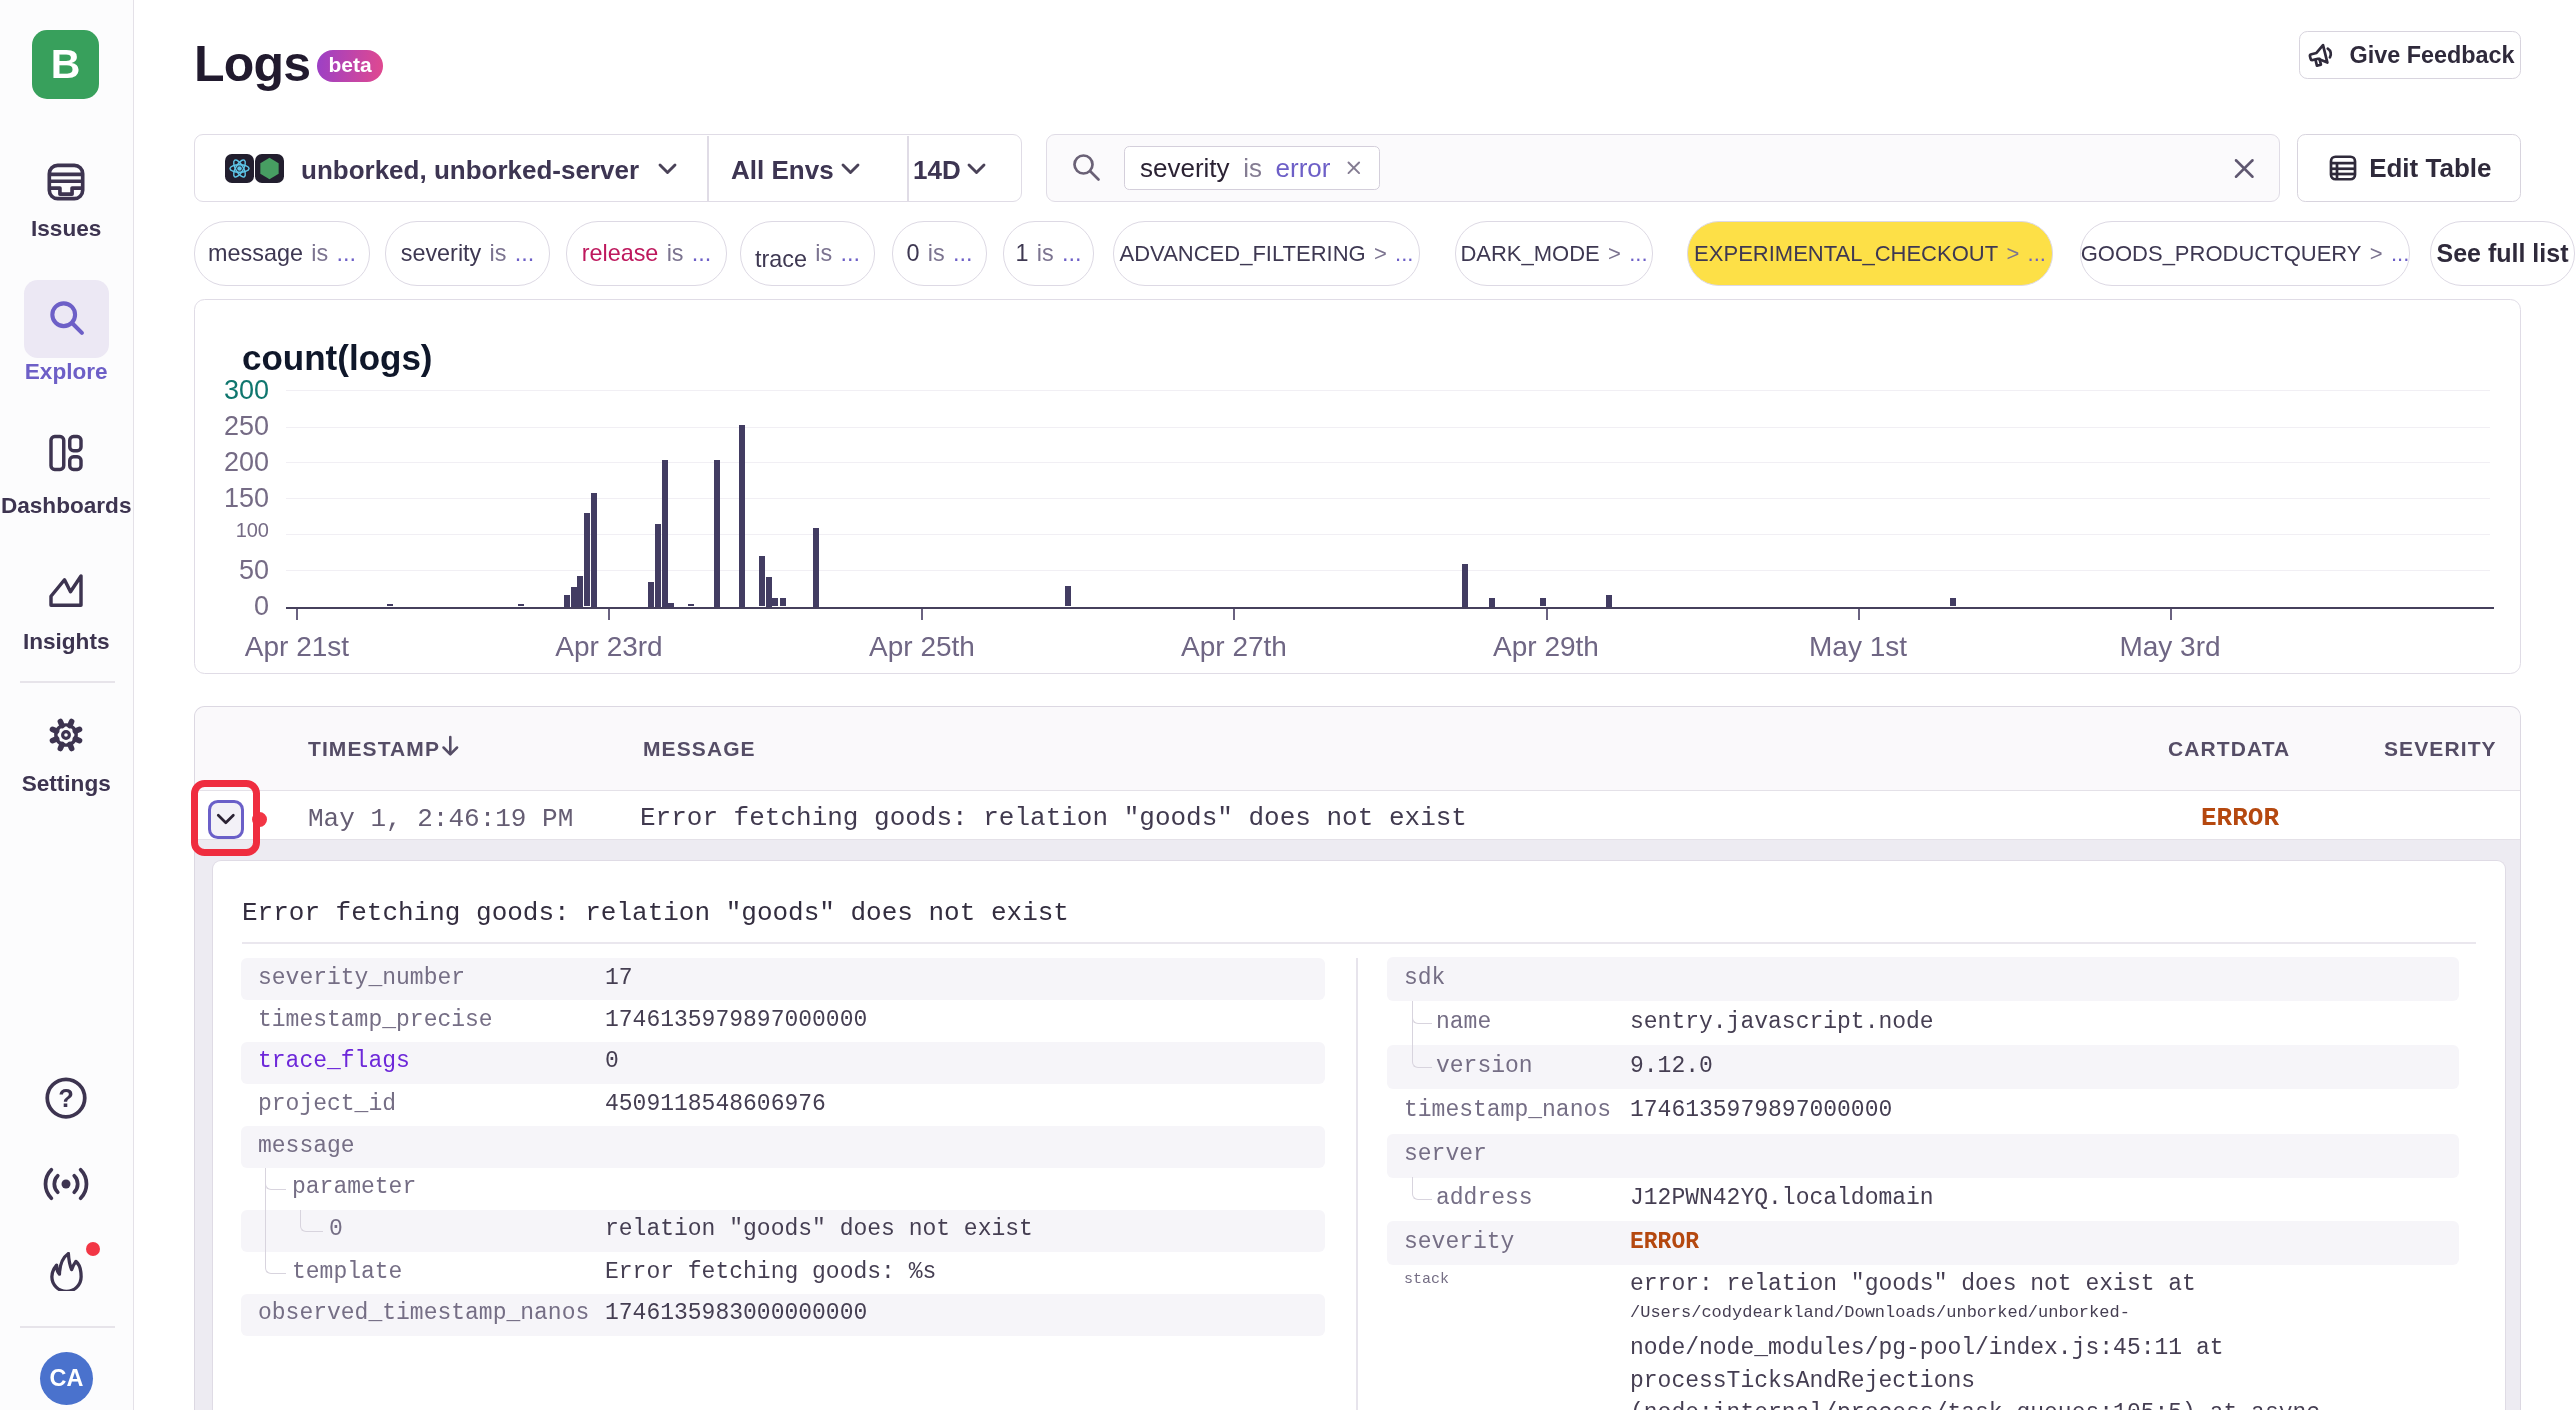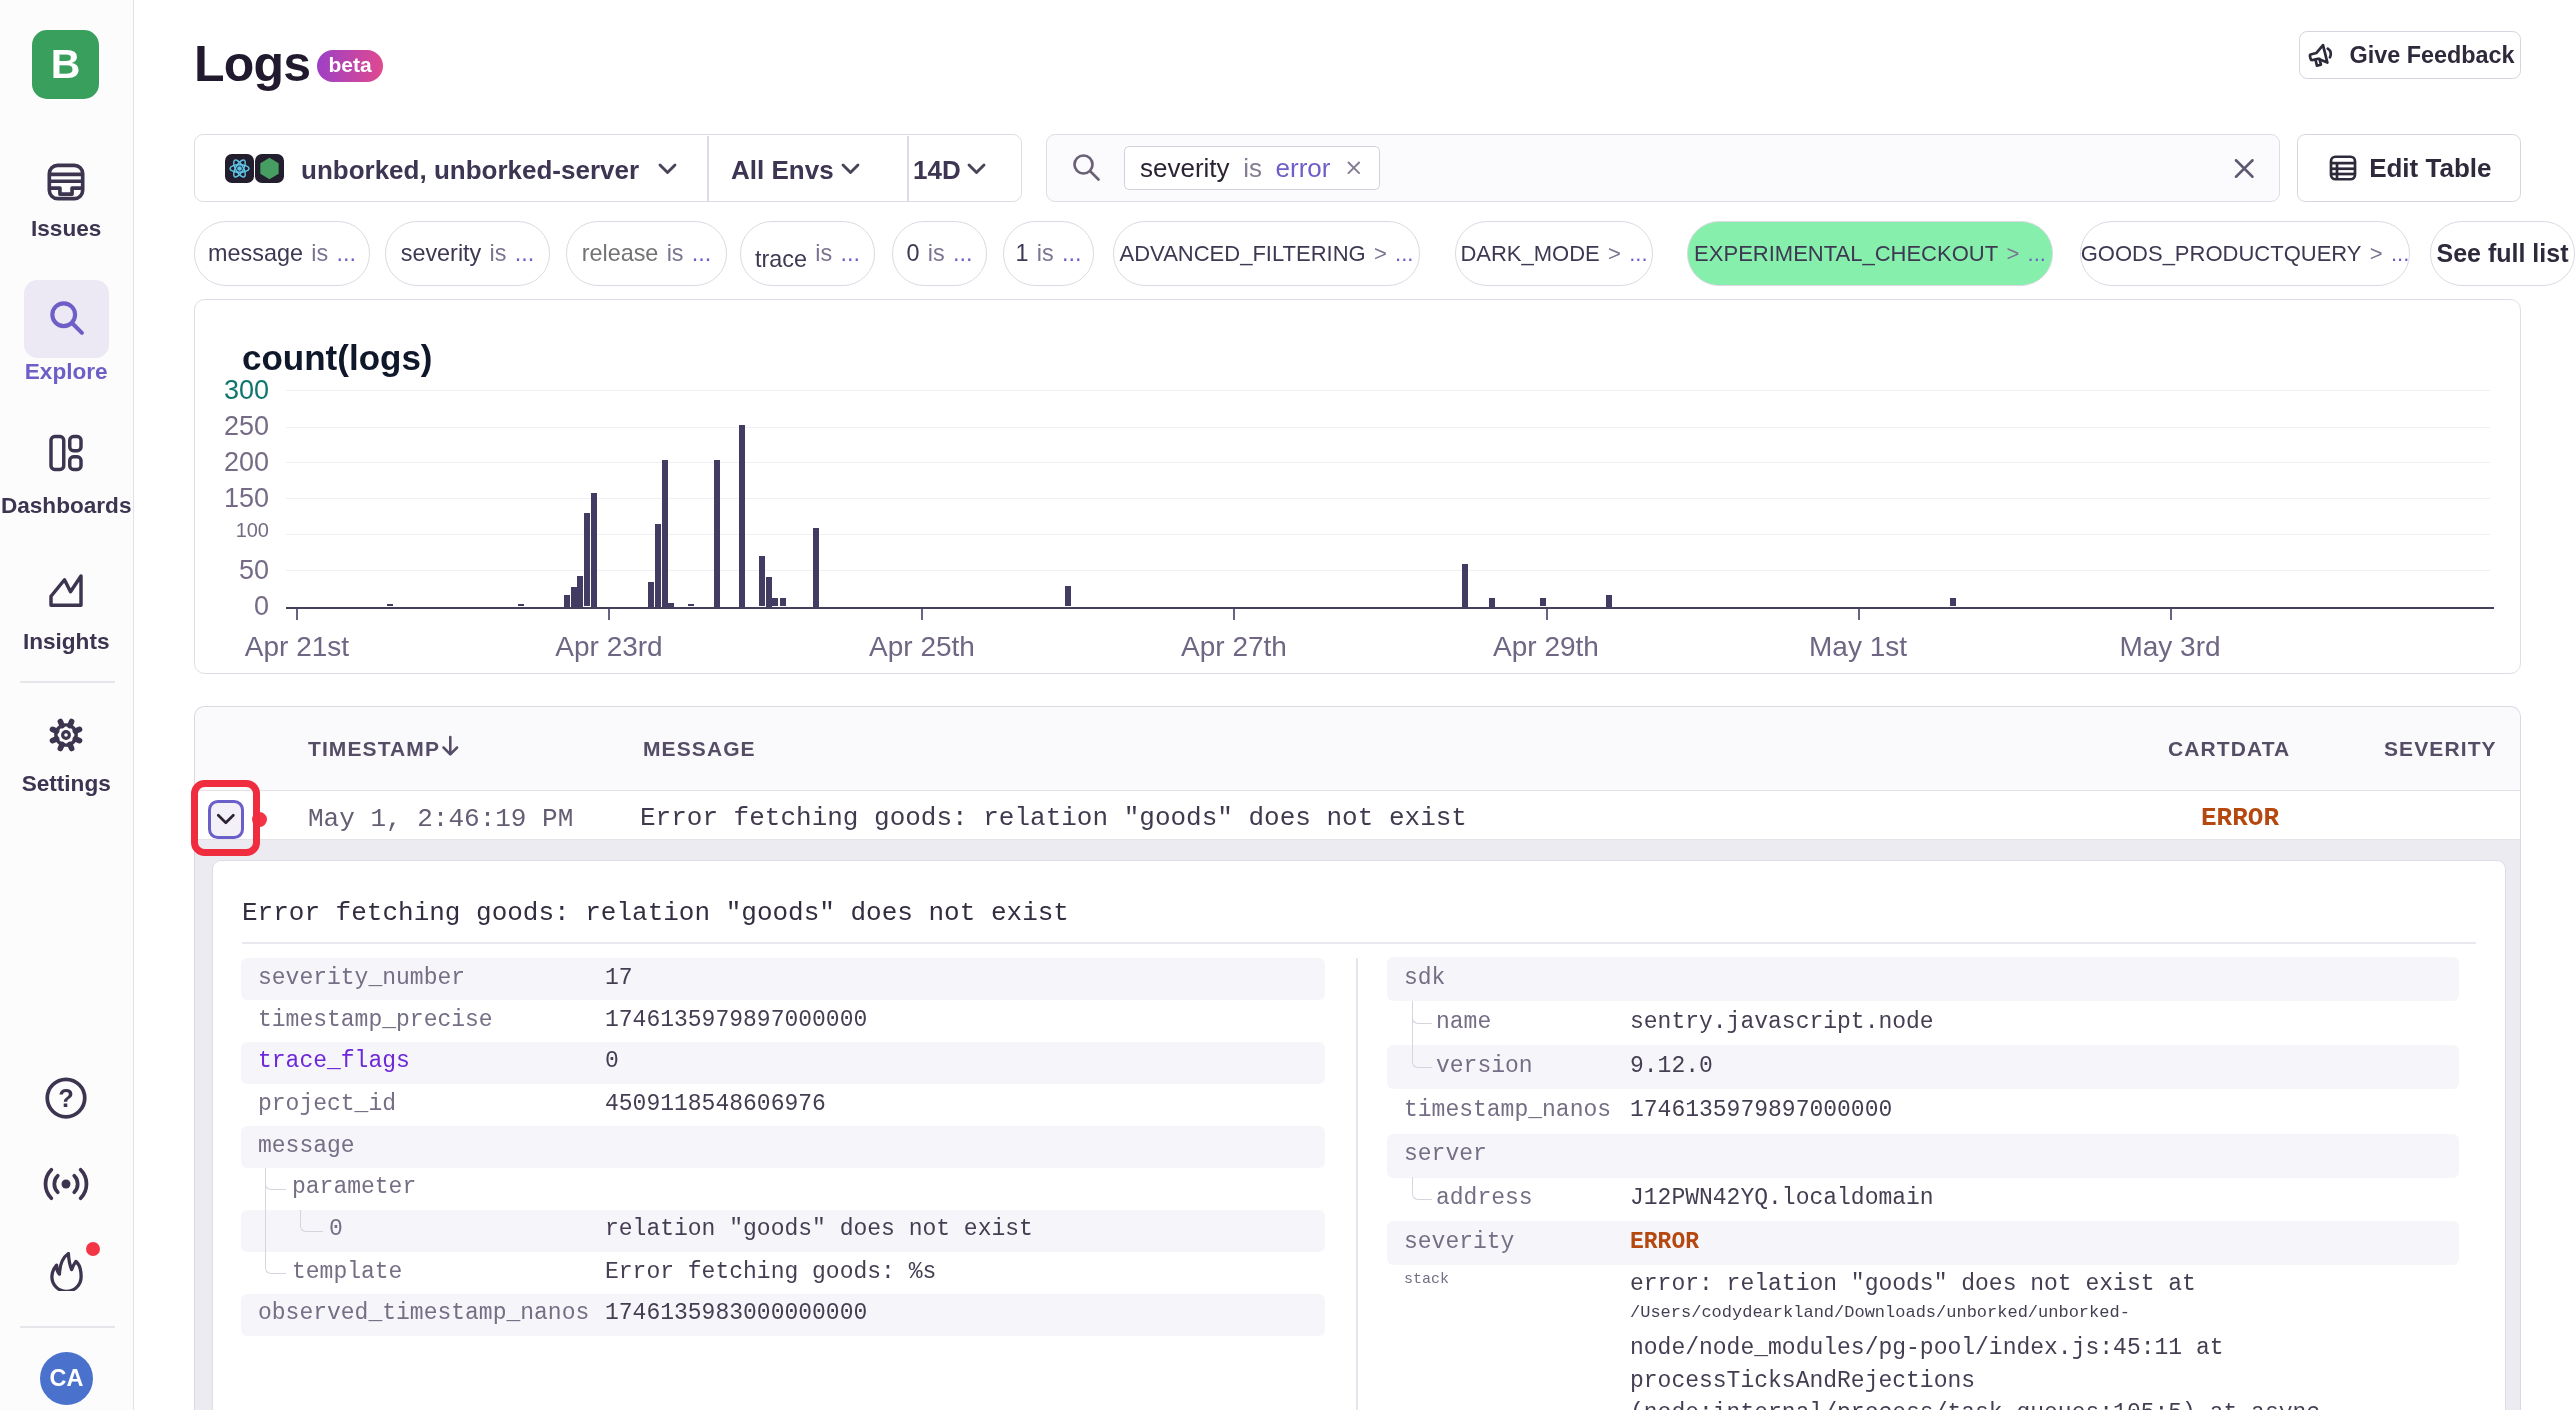--- a/index.html
+++ b/index.html
@@ -170,21 +170,21 @@
     <span style="color:#3e3852;">message</span>
     <span style="color:#7c7490;">is</span>
     <span style="color:#6d5fc7;">...</span>
   </div>
 <div class="abs" style="left:385px;top:221px;width:165px;height:65px;border:1.5px solid #ddd9e4;border-radius:32px;background:#fff;display:flex;align-items:center;justify-content:center;gap:8.3px;font-size:23.4px;white-space:nowrap;">
     <span style="color:#3e3852;">severity</span>
     <span style="color:#7c7490;">is</span>
     <span style="color:#6d5fc7;">...</span>
   </div>
 <div class="abs" style="left:566px;top:221px;width:161px;height:65px;border:1.5px solid #ddd9e4;border-radius:32px;background:#fff;display:flex;align-items:center;justify-content:center;gap:8.3px;font-size:23.4px;white-space:nowrap;">
-    <span style="color:#737373;">release</span>
+    <span style="color:#be185d;">release</span>
     <span style="color:#7c7490;">is</span>
     <span style="color:#6d5fc7;">...</span>
   </div>
 <div class="abs" style="left:740px;top:221px;width:135px;height:65px;border:1.5px solid #ddd9e4;border-radius:32px;background:#fff;display:flex;align-items:center;justify-content:center;gap:8.3px;font-size:23.4px;white-space:nowrap;">
     <span style="color:#3e3852;margin-top:11px;">trace</span>
     <span style="color:#7c7490;">is</span>
     <span style="color:#6d5fc7;">...</span>
   </div>
 <div class="abs" style="left:892px;top:221px;width:95px;height:65px;border:1.5px solid #ddd9e4;border-radius:32px;background:#fff;display:flex;align-items:center;justify-content:center;gap:8.3px;font-size:23.4px;white-space:nowrap;">
     <span style="color:#3e3852;">0</span>
@@ -199,21 +199,21 @@
 <div class="abs" style="left:1113px;top:221px;width:307px;height:65px;border:1.5px solid #ddd9e4;border-radius:32px;background:#fff;display:flex;align-items:center;justify-content:center;gap:8.3px;font-size:22px;white-space:nowrap;">
     <span style="color:#3e3852;">ADVANCED_FILTERING</span>
     <span style="color:#7c7490;">&gt;</span>
     <span style="color:#6d5fc7;">...</span>
   </div>
 <div class="abs" style="left:1455px;top:221px;width:198px;height:65px;border:1.5px solid #ddd9e4;border-radius:32px;background:#fff;display:flex;align-items:center;justify-content:center;gap:8.3px;font-size:22px;white-space:nowrap;">
     <span style="color:#3e3852;">DARK_MODE</span>
     <span style="color:#7c7490;">&gt;</span>
     <span style="color:#6d5fc7;">...</span>
   </div>
-<div class="abs" style="left:1687px;top:221px;width:366px;height:65px;border:1.5px solid #ddd9e4;border-radius:32px;background:#86efac;display:flex;align-items:center;justify-content:center;gap:8.3px;font-size:22px;white-space:nowrap;">
+<div class="abs" style="left:1687px;top:221px;width:366px;height:65px;border:1.5px solid #ddd9e4;border-radius:32px;background:#fde047;display:flex;align-items:center;justify-content:center;gap:8.3px;font-size:22px;white-space:nowrap;">
     <span style="color:#3e3852;">EXPERIMENTAL_CHECKOUT</span>
     <span style="color:#7c7490;">&gt;</span>
     <span style="color:#6d5fc7;">...</span>
   </div>
 <div class="abs" style="left:2080px;top:221px;width:330px;height:65px;border:1.5px solid #ddd9e4;border-radius:32px;background:#fff;display:flex;align-items:center;justify-content:center;gap:8.3px;font-size:22px;white-space:nowrap;">
     <span style="color:#3e3852;">GOODS_PRODUCTQUERY</span>
     <span style="color:#7c7490;">&gt;</span>
     <span style="color:#6d5fc7;">...</span>
   </div>
 <div class="abs" style="left:2430px;top:221px;width:145px;height:65px;border:1.5px solid #ddd9e4;border-radius:32px;background:#fff;display:flex;align-items:center;justify-content:center;gap:8.3px;font-size:25px;font-weight:700;white-space:nowrap;">

